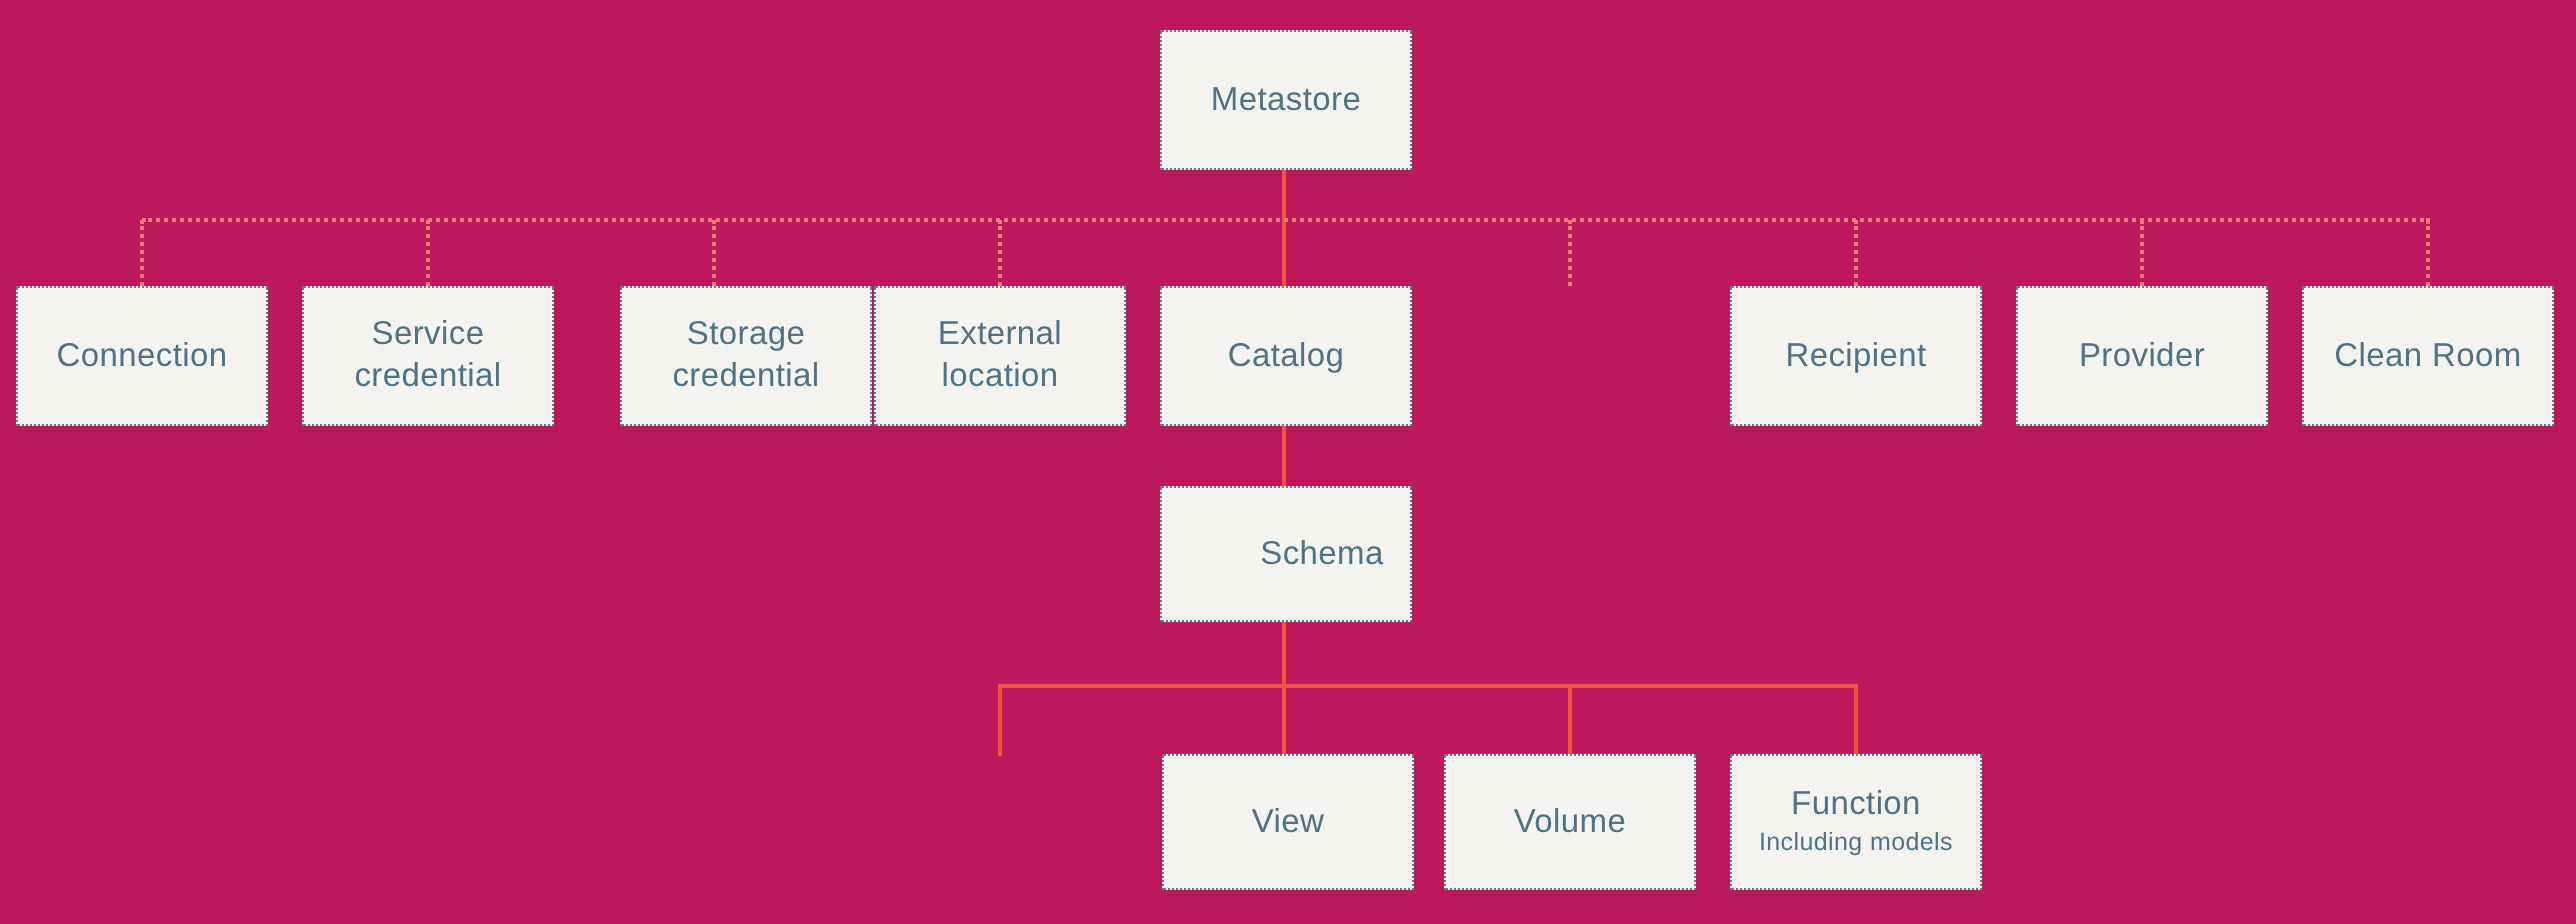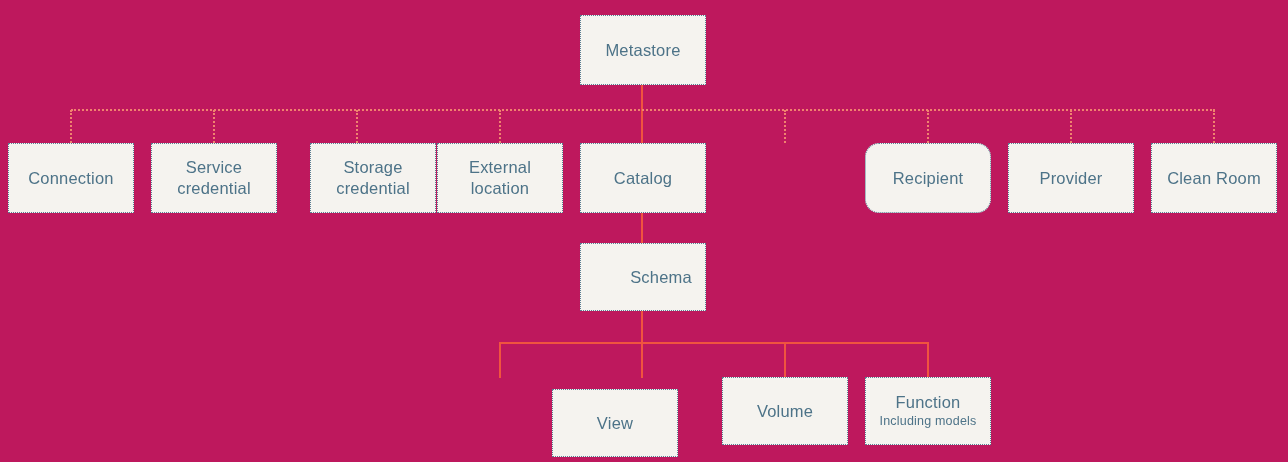--- a/index.html
+++ b/index.html
@@ -109,35 +109,35 @@
   </div>
   <div class="node" style="left:310px; top:143px;">
     <span>Storage credential</span>
   </div>
   <div class="node" style="left:437px; top:143px;">
     <span>External location</span>
   </div>
   <div class="node" style="left:580px; top:143px;">
     <span>Catalog</span>
   </div>
-  <div class="node" style="left:865px; top:143px;border-radius:14px;">
+  <div class="node" style="left:865px; top:143px;">
     <span>Recipient</span>
   </div>
   <div class="node" style="left:1008px; top:143px;">
     <span>Provider</span>
   </div>
   <div class="node" style="left:1151px; top:143px;">
     <span>Clean Room</span>
   </div>
 
   <div class="node h68" style="left:580px; top:243px;padding-left:36px;">
     <span>Schema</span>
   </div>
 
-  <div class="node h68" style="left:552px; top:377px;margin-top:12px;">
+  <div class="node h68" style="left:581px; top:377px;">
     <span>View</span>
   </div>
   <div class="node h68" style="left:722px; top:377px;">
     <span>Volume</span>
   </div>
   <div class="node h68" style="left:865px; top:377px;">
     <span>Function</span>
     <span class="sublabel">Including models</span>
   </div>
 

